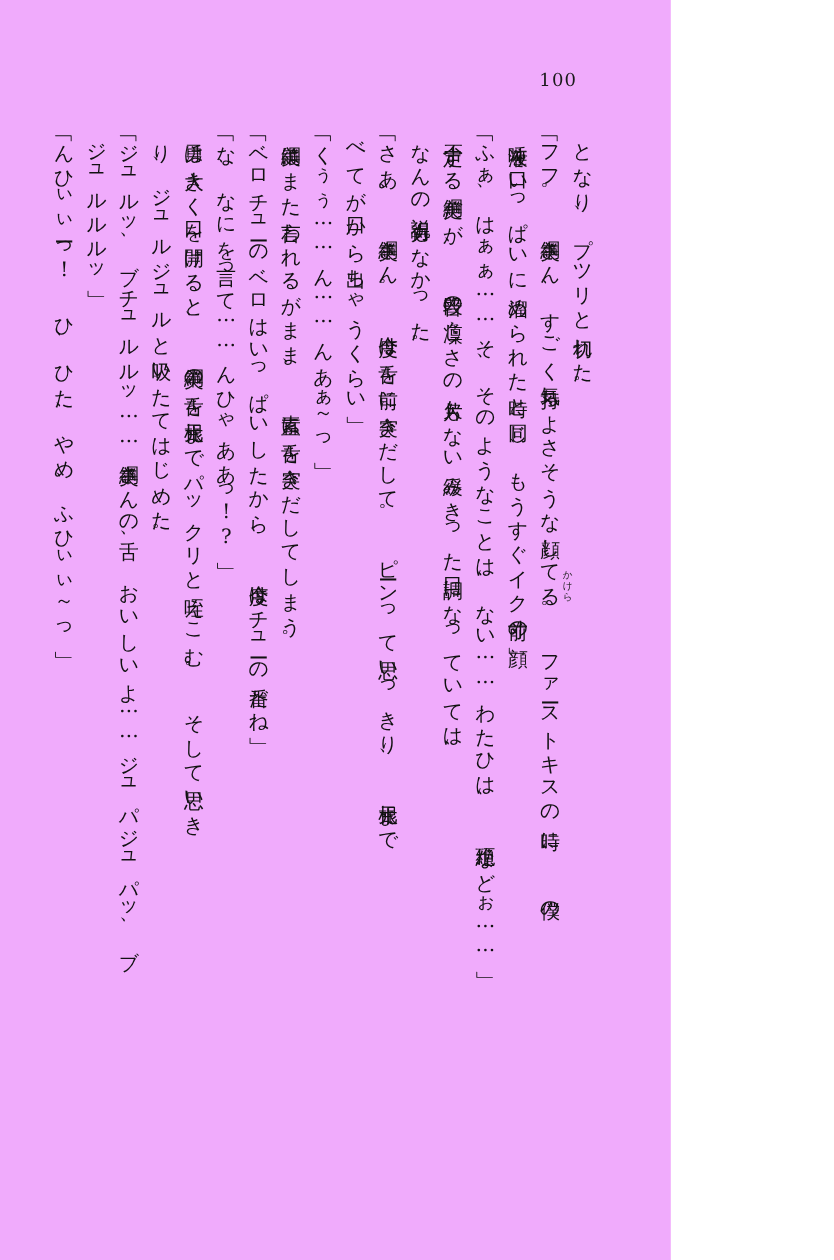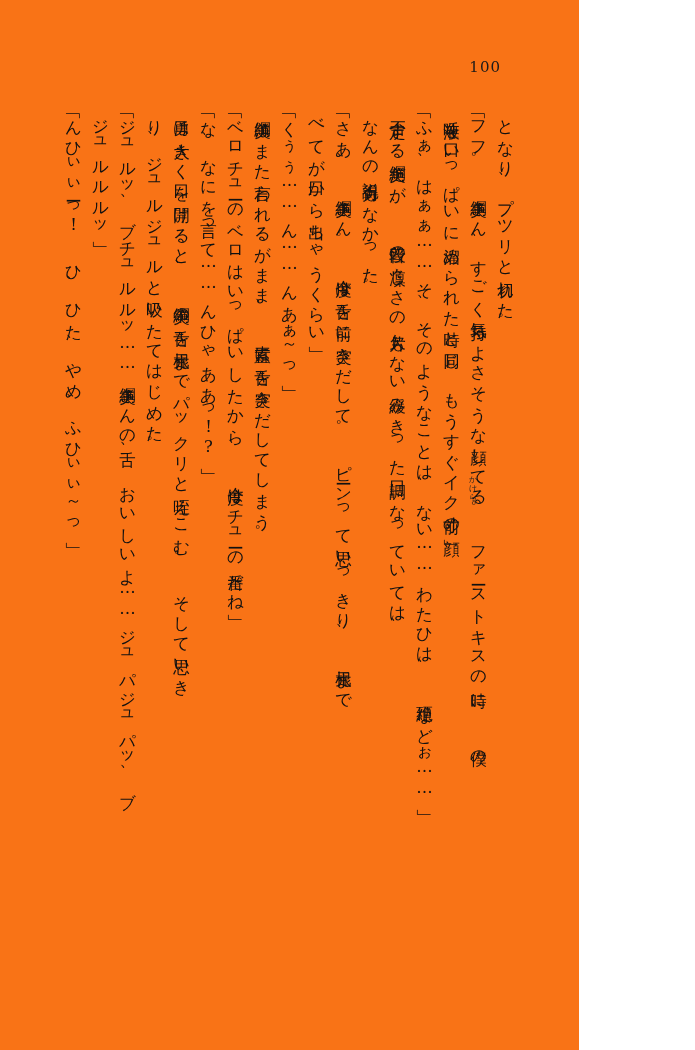--- a/index.html
+++ b/index.html
@@ -12,22 +12,21 @@
     height: 1050px;
     overflow: hidden;
     font-family: "DejaVu Serif", "Liberation Serif", serif;
     color: #111111;
   }
 
   #page {
     position: relative;
     width: 559px;
     height: 1050px;
-    background: #f97316;
-    padding-left: 20px;
+    background: #f0abfc;
   }
 
   
   #page-number {
     position: absolute;
     top: 58px;
     right: 78px;
     font-size: 15px;
     letter-spacing: 1px;
     color: #1a1a1a;

